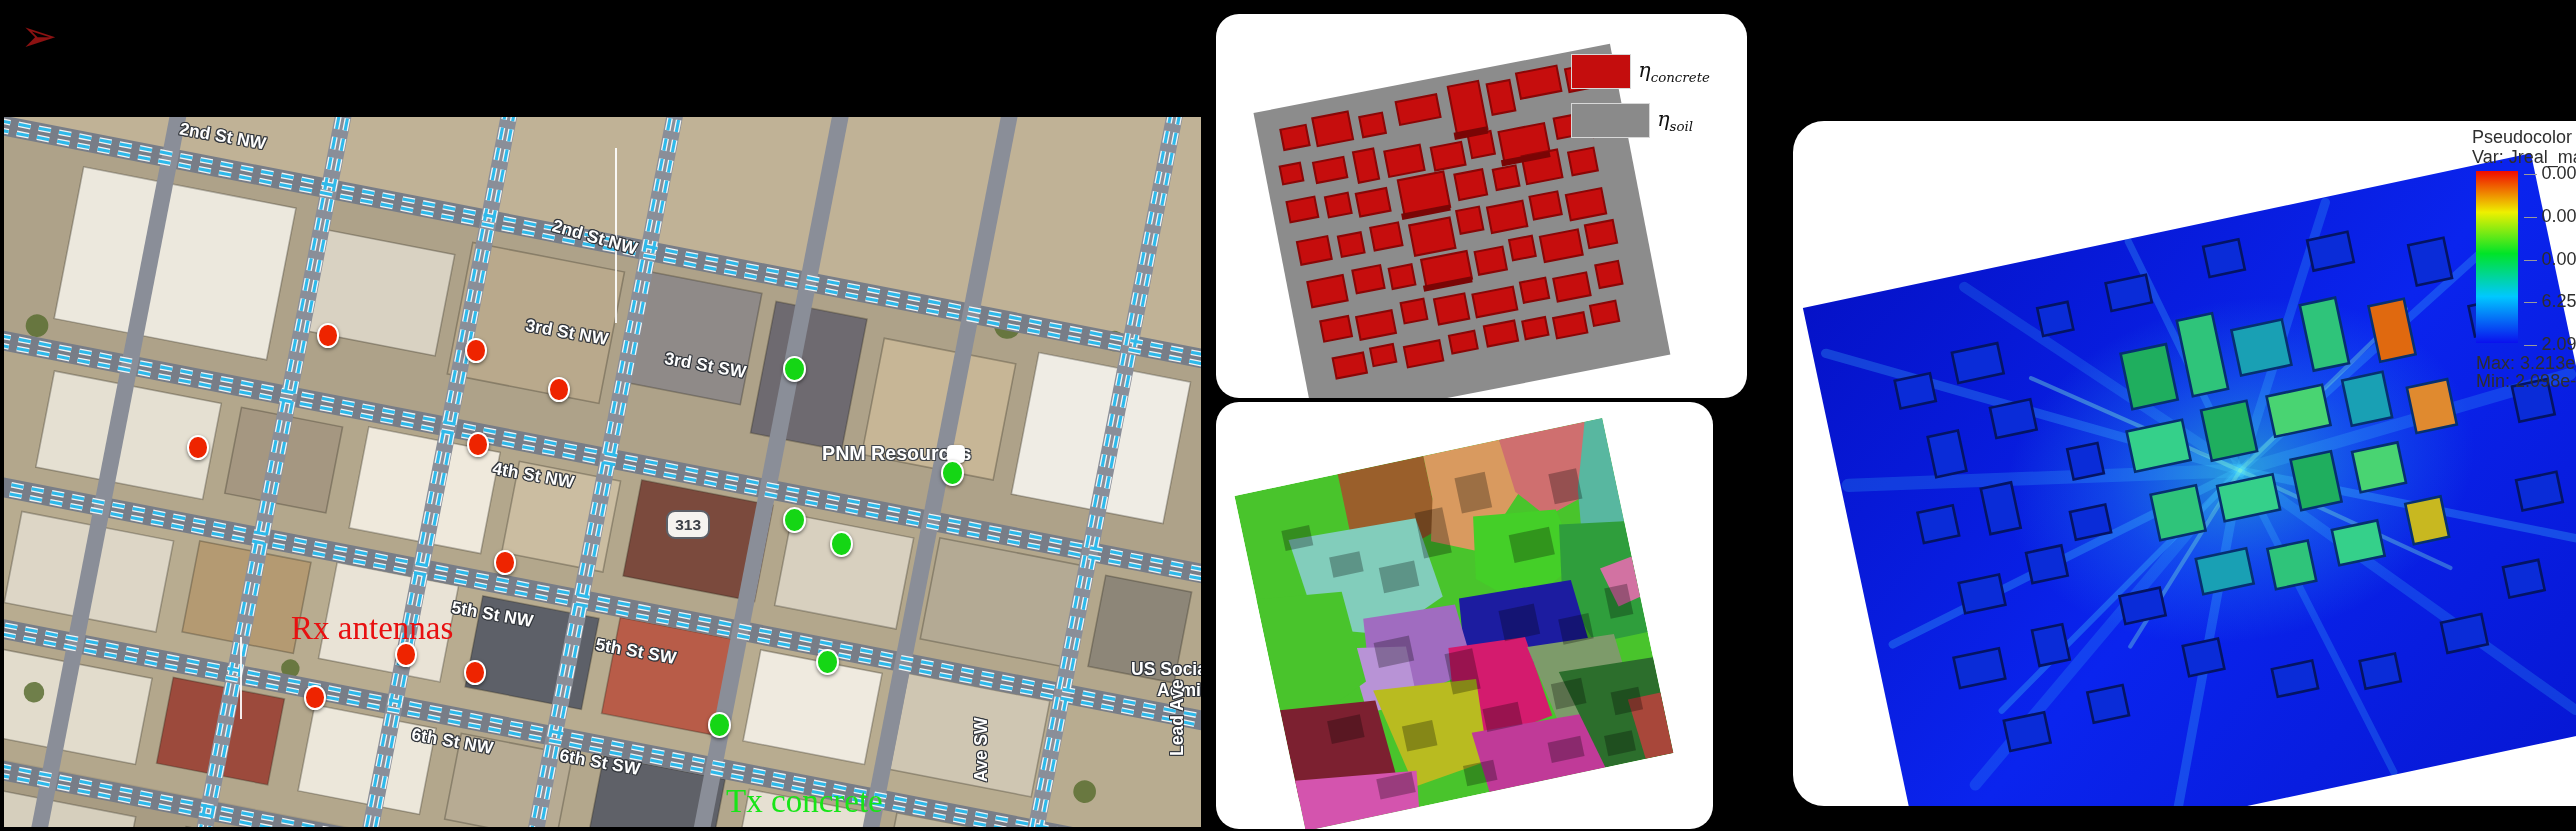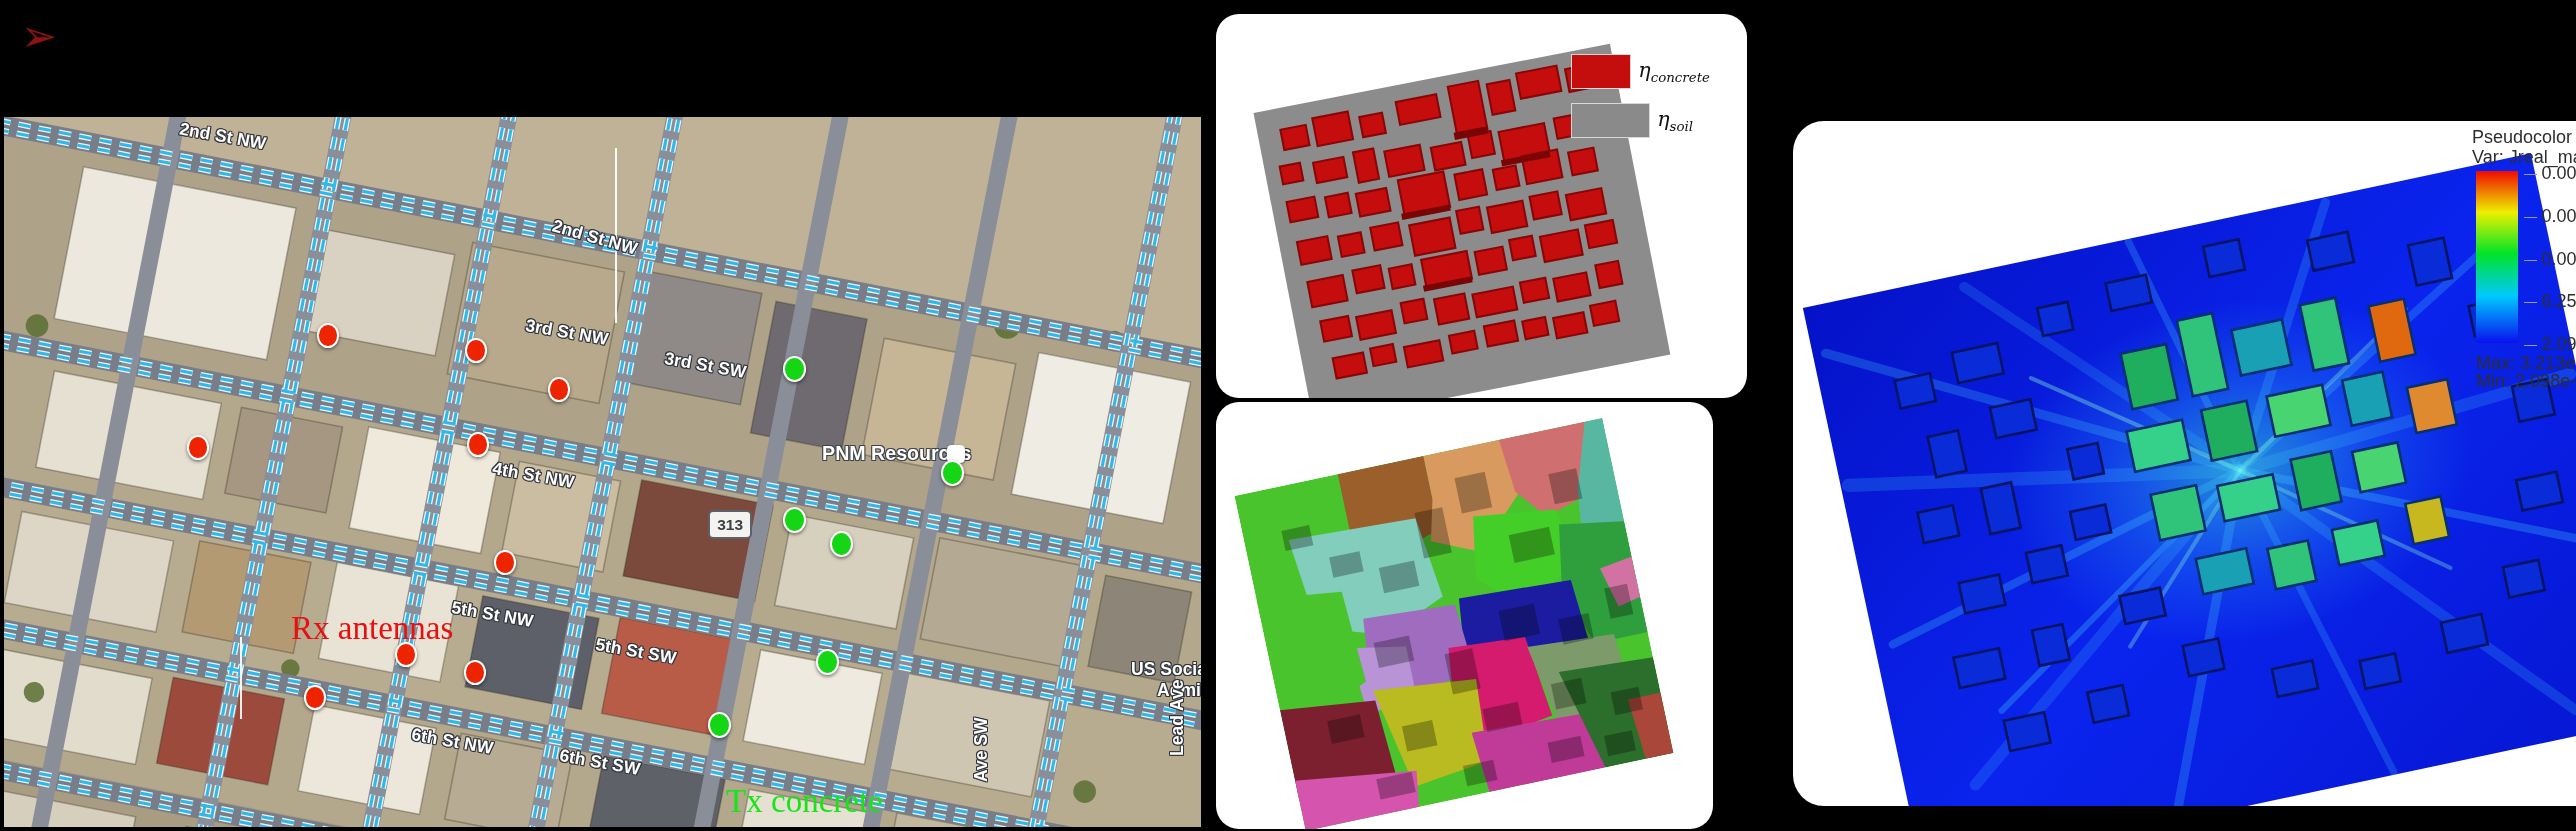--- a/index.html
+++ b/index.html
@@ -195,21 +195,21 @@
   <div class="street-label" style="left:591px;top:524px;transform:rotate(10deg);">5th St SW</div>
   <div class="street-label" style="left:407px;top:614px;transform:rotate(10deg);">6th St NW</div>
   <div class="street-label" style="left:555px;top:635px;transform:rotate(10deg);">6th St SW</div>
   <div class="street-label" style="left:1127px;top:542px;">US Social</div>
   <div class="street-label" style="left:1153px;top:563px;">Admin</div>
   <div class="street-label" style="left:1163px;top:639px;transform:rotate(-90deg);transform-origin:left top;">Lead Ave</div>
   <div class="street-label" style="left:967px;top:665px;transform:rotate(-90deg);transform-origin:left top;">Ave SW</div>
 
   <div class="poi-label" style="left:818px;top:325px;">PNM Resources</div>
   <div class="poi-marker" style="left:943px;top:328px;"></div>
-  <div class="shield" style="left:704px;top:393px;">313</div>
+  <div class="shield" style="left:662px;top:393px;border-radius:9px;">313</div>
 
   <div id="rx-label" class="serif-note" style="left:287px;top:480px;margin-top:13px;">Rx antennas</div>
   <div id="tx-label" class="serif-note" style="left:722px;top:666px;">Tx concrete</div>
 
   <div class="rx-dot" style="left:313px;top:206px;"></div>
   <div class="rx-dot" style="left:461px;top:221px;"></div>
   <div class="rx-dot" style="left:544px;top:260px;"></div>
   <div class="rx-dot" style="left:463px;top:315px;"></div>
   <div class="rx-dot" style="left:183px;top:318px;"></div>
   <div class="rx-dot" style="left:490px;top:433px;"></div>

